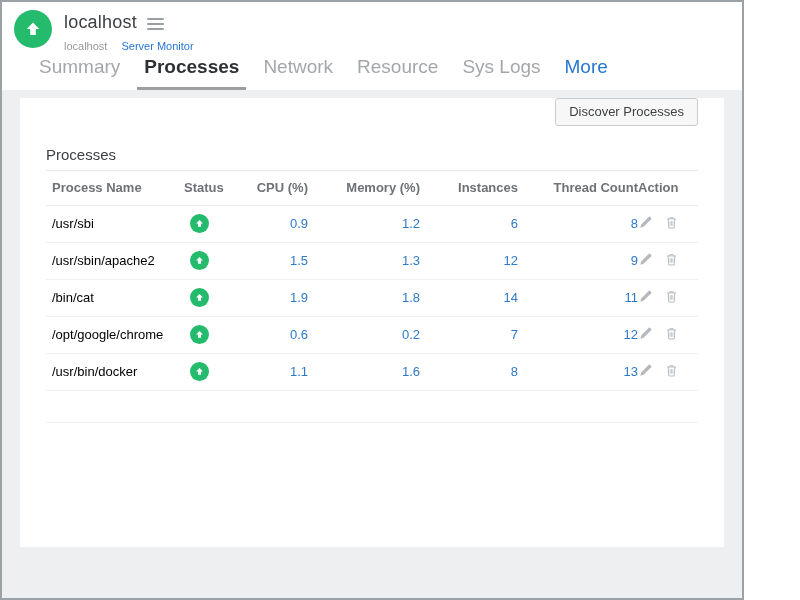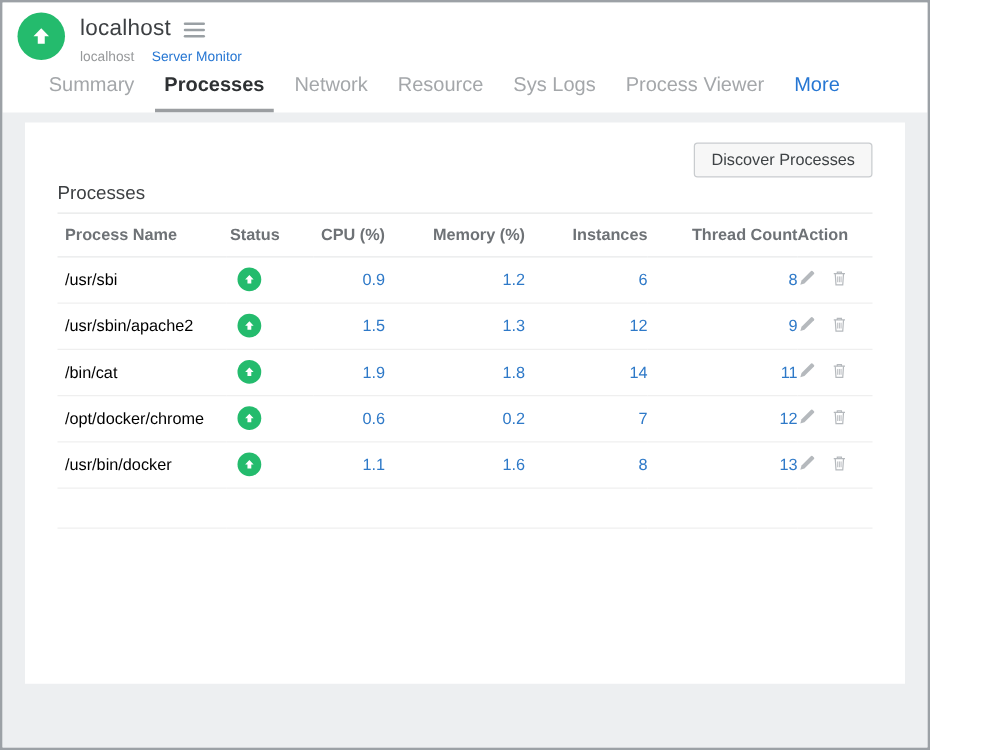--- a/index.html
+++ b/index.html
@@ -28,31 +28,31 @@
   .app-title { font-size: 18px; color:#3d4043; font-weight: 500; letter-spacing: .2px; }
   .hamburger { margin-left: 10px; cursor:pointer; display:inline-flex; flex-direction:column; gap:3px; padding-top:2px;}
   .hamburger i { display:block; width: 17px; height: 2px; background:#9aa0a4; border-radius:1px; }
   .crumbs { margin-top: 7px; font-size: 11px; display:flex; gap: 14px; align-items:center;}
   .crumb-host { color:#97999b; }
   .crumb-link { color:#2777d3; cursor:pointer; text-decoration:none; }
 
   
   .tabs { height: 32px; background:#fff; display:flex; align-items:flex-end; padding-left: 30px; }
   .tab {
-    font-size: 16px; color:#a4a7aa; padding: 0 7px 9px 7px; margin-right: 10px;
+    font-size: 19px; color:#a4a7aa; padding: 0 7px 9px 7px; margin-right: 10px;
     border-bottom: 3px solid transparent; cursor:pointer; white-space:nowrap;
   }
   .tab.active { color:#2e3133; font-weight:bold; border-bottom-color:#9b9ea1; }
   .tab.more { color:#2777d3; }
 
   
   .page { flex: 1; background:#edeff1; padding: 8px 18px 0 18px; }
   .panel { background:#fff; height: 449px; padding: 0 26px; }
 
-  .panel-top { height: 44px; display:flex; justify-content:flex-end; align-items:flex-end; }
+  .panel-top { height: 44px; display:flex; justify-content:flex-end; align-items:flex-start; }
   .discover-btn {
     font-family: inherit; font-size: 13px; color:#3f4346;
     background:#f7f7f7; border: 1px solid #c9cccf; border-radius: 3px;
     padding: 6px 13px; cursor:pointer; line-height: 1.1;
   }
   .section-title { margin-top: 4px; font-size: 15px; color:#3c3f42; padding-bottom: 7px; border-bottom: 1px solid #e6e7e8; }
 
   
   table { width: 100%; border-collapse: collapse; table-layout: fixed; }
   col.c-name   { width: 135px; }
@@ -133,21 +133,20 @@
       </div>
     </div>
   </div>
 
   <div class="tabs">
     <span class="tab">Summary</span>
     <span class="tab active">Processes</span>
     <span class="tab">Network</span>
     <span class="tab">Resource</span>
     <span class="tab">Sys Logs</span>
-    <span class="tab">Process Viewer</span>
     <span class="tab more">More</span>
   </div>
 
   <div class="page">
     <div class="panel">
 
       <div class="panel-top">
         <button class="discover-btn">Discover Processes</button>
       </div>
 
@@ -229,21 +228,21 @@
             <td class="action"><span class="act-icons">
               <svg>
                     <use href="#pencil"></use>
                   </svg>
               <svg>
                     <use href="#trash"></use>
                   </svg>
             </span></td>
           </tr>
           <tr>
-            <td class="name">/opt/docker/chrome</td>
+            <td class="name">/opt/google/chrome</td>
             <td class="status"><span class="status-dot">
                   <svg>
                     <use href="#arrow-up"></use>
                   </svg>
                 </span></td>
             <td class="num">0.6</td>
             <td class="num">0.2</td>
             <td class="num">7</td>
             <td class="num">12</td>
             <td class="action"><span class="act-icons">

